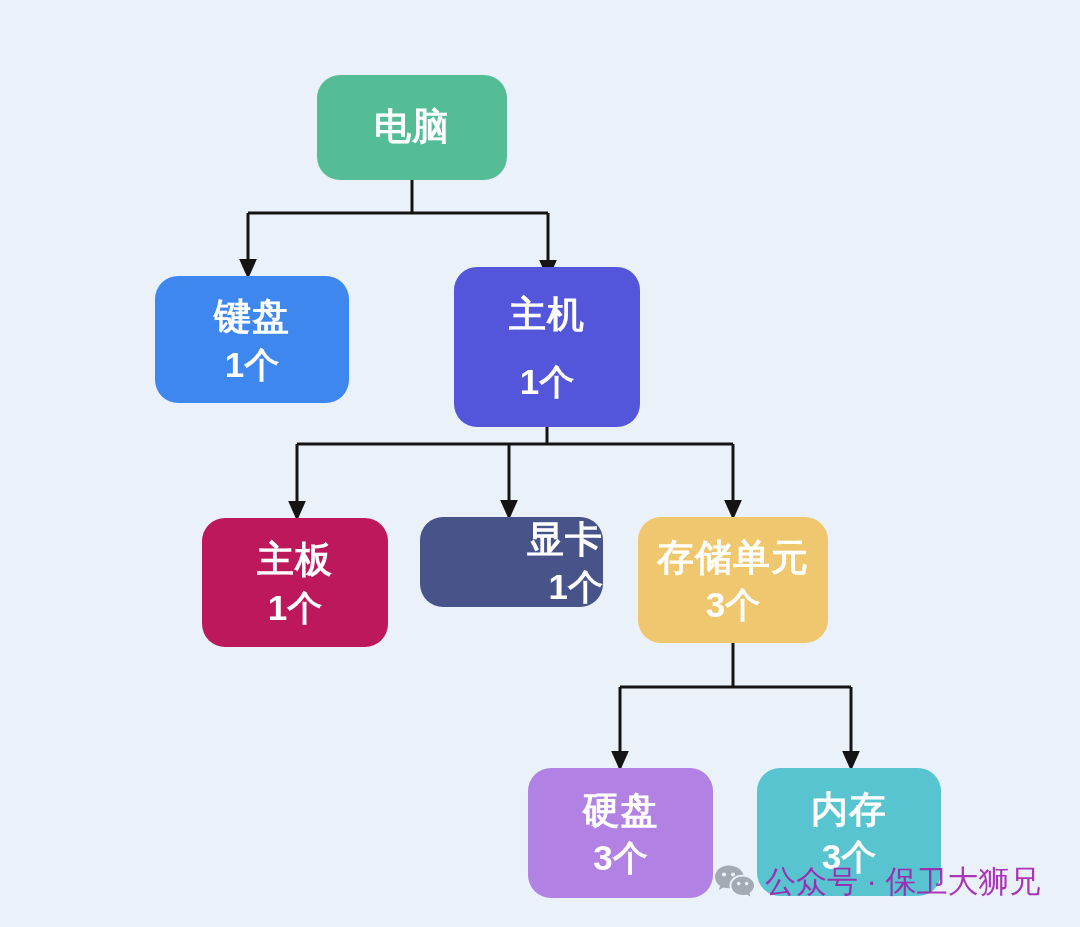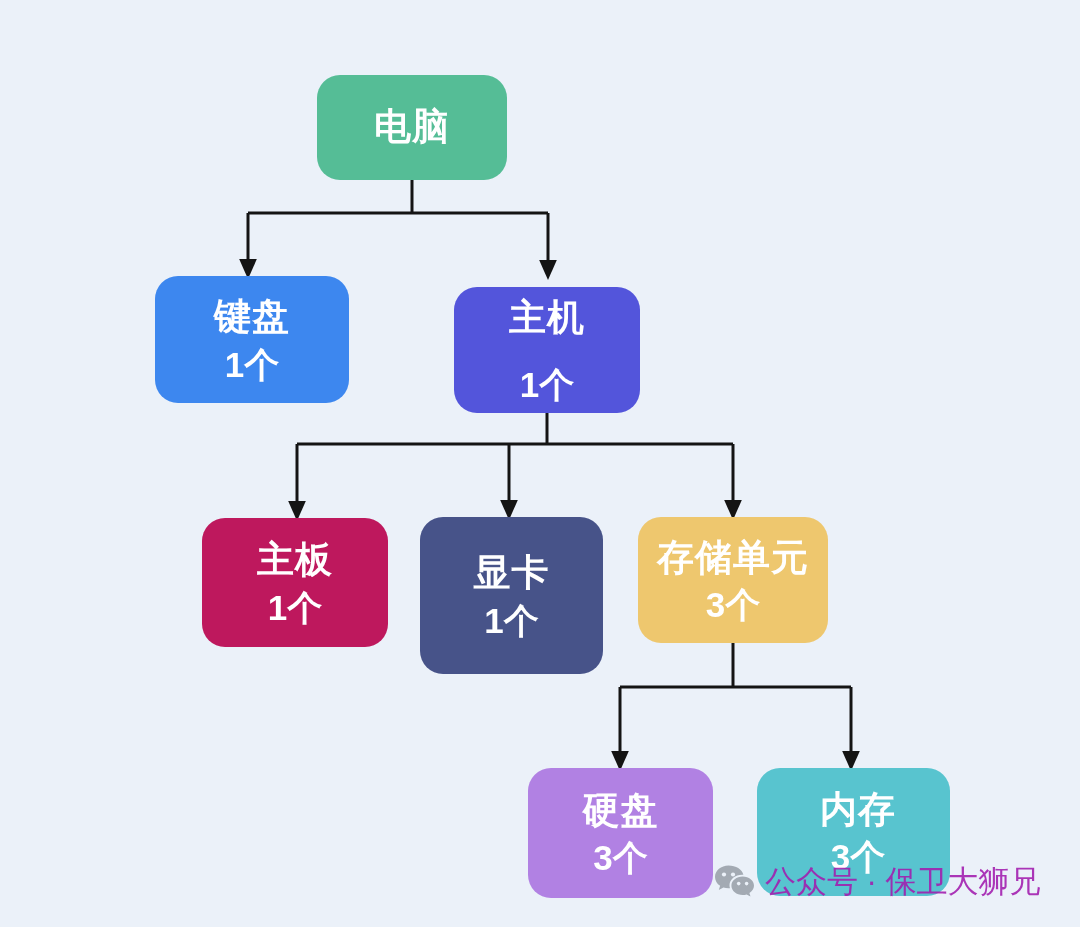--- a/index.html
+++ b/index.html
@@ -31,23 +31,23 @@
     gap: 9px;
     color: #ffffff;
     font-weight: 700;
     text-align: center;
   }
   .nlabel { font-size: 37px; line-height: 1.1; letter-spacing: 1px; }
   .ncount { font-size: 35px; line-height: 1.0; }
   
   .n0 { left: 317px; top:  75px; width: 190px; height: 105px; }
   .n1 { left: 155px; top: 276px; width: 194px; height: 127px; }
-  .n2 { left: 454px; top: 287px; width: 186px; height: 126px; gap: 28px; }
+  .n2 { left: 454px; top: 267px; width: 186px; height: 160px; gap: 28px; }
   .n3 { left: 202px; top: 518px; width: 186px; height: 129px; }
-  .n4 { left: 420px; top: 517px; width: 183px; height: 157px; }
+  .n4 { left: 420px; top: 517px; width: 183px; height: 90px; align-items: flex-end; }
   .n5 { left: 638px; top: 517px; width: 190px; height: 126px; align-items: center; }
   .n6 { left: 528px; top: 768px; width: 185px; height: 130px; text-align: right; }
   .n7 { left: 757px; top: 768px; width: 184px; height: 128px; }
   .watermark {
     position: absolute;
     left: 714px;
     top: 861px;
     display: flex;
     align-items: center;
     gap: 10px;
@@ -110,21 +110,21 @@
     <div class="ncount">1个</div>
   </div>
   <div class="node n5" style="background-color: rgb(238, 199, 110);">
     <div class="nlabel">存储单元</div>
     <div class="ncount">3个</div>
   </div>
   <div class="node n6" style="background-color: rgb(177, 129, 227);">
     <div class="nlabel">硬盘</div>
     <div class="ncount">3个</div>
   </div>
-  <div class="node n7" style="background-color: rgb(88, 196, 207); padding-left: 9px;">
+  <div class="node n7" style="background-color: rgb(88, 196, 207);">
     <div class="nlabel">内存</div>
     <div class="ncount">3个</div>
   </div>
 
   <div class="watermark">
     <svg width="41" height="36" viewBox="0 0 41 36">
       <g class="wm-icon-fill" fill="#9aa1aa">
         <path d="M14.5 1.5 C7 1.5 1 6.6 1 12.9 c0 3.6 2 6.8 5.1 8.9 l-1.3 4.2 4.6-2.4 c1.6 .5 3.3 .7 5.1 .7 .5 0 1 0 1.5-.1 -.3-.9-.5-1.9-.5-2.9 0-5.9 5.7-10.6 12.7-10.6 .4 0 .8 0 1.2 .1 C28.2 5.4 21.9 1.5 14.5 1.5 z"></path>
         <path d="M40 21.8 c0-5.1-5.1-9.2-11.3-9.2 -6.2 0-11.3 4.1-11.3 9.2 0 5.1 5.1 9.2 11.3 9.2 1.4 0 2.7-.2 3.9-.6 l3.9 2 -1.1-3.5 c2.8-1.7 4.6-4.2 4.6-7.1 z"></path>
       </g>

